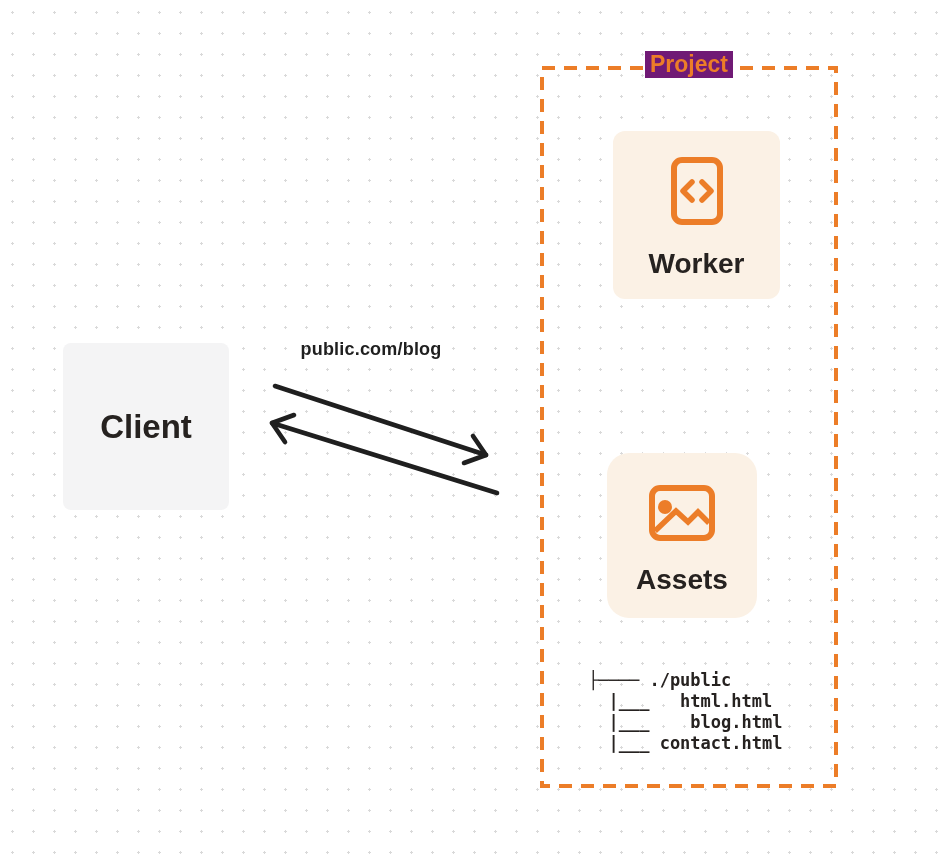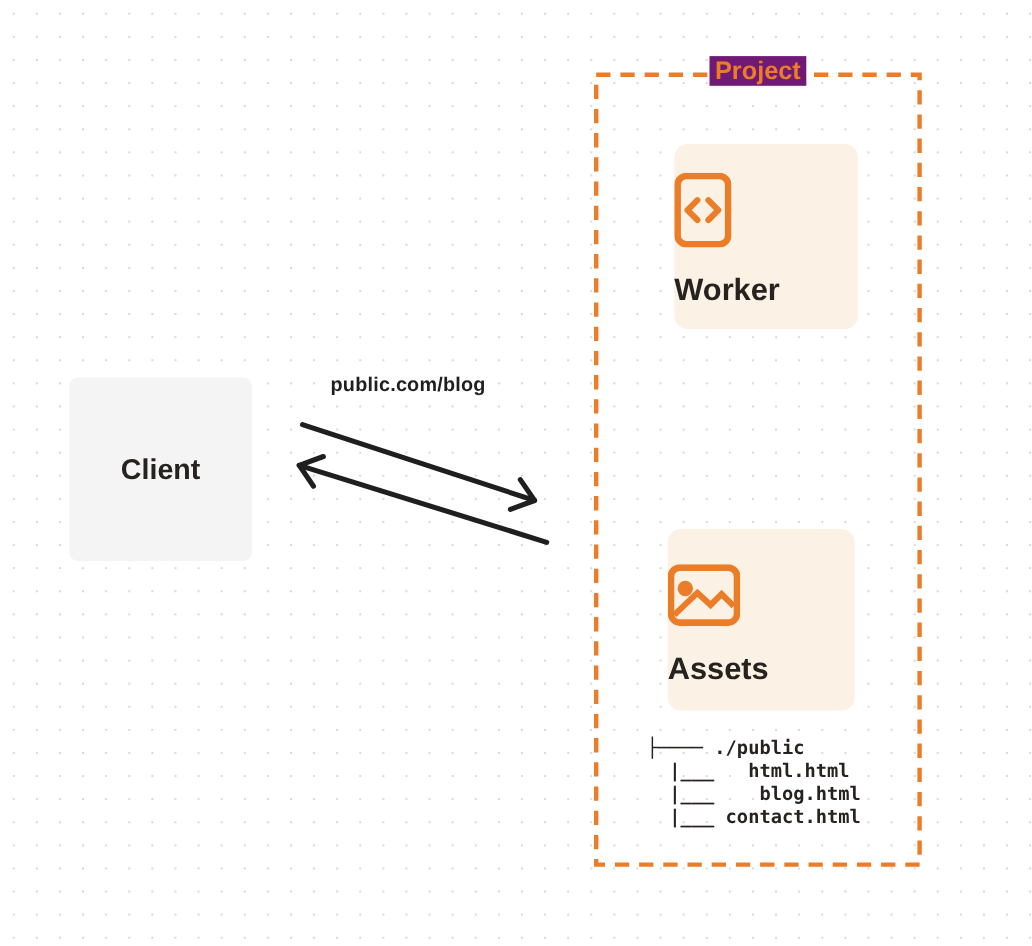--- a/index.html
+++ b/index.html
@@ -24,43 +24,43 @@
   .layer{position:absolute;top:0;left:0;width:938px;height:860px;}
   svg.layer{pointer-events:none;}
   .stroke-ink{stroke:var(--ink);fill:none;stroke-width:4.6;stroke-linecap:round;stroke-linejoin:round;}
   .stroke-orange{stroke:var(--orange);fill:none;}
 
   .client-box{
     position:absolute;left:63px;top:343px;width:166px;height:167px;
     background:var(--client-bg);border-radius:8px;
     display:flex;align-items:center;justify-content:center;
   }
-  .client-box .label{font-size:26px;font-weight:700;color:var(--heading);}
+  .client-box .label{font-size:33px;font-weight:700;color:var(--heading);}
 
   .request-label{
     position:absolute;left:271px;top:339px;width:200px;
     text-align:center;font-size:18px;font-weight:700;color:var(--ink);
     letter-spacing:0.2px;
   }
 
   .project-title{
     position:absolute;left:542px;top:51px;width:294px;
     text-align:center;z-index:3;
   }
   .project-title span{
     display:inline-block;background:#701a75;padding:0 5px;
     font-size:23px;font-weight:700;color:var(--orange);
   }
 
   .card{
     position:absolute;background:var(--cream);border-radius:12px;
-    display:flex;flex-direction:column;align-items:flex-start;z-index:2;
+    display:flex;flex-direction:column;align-items:center;z-index:2;
   }
   .card.worker{left:613px;top:131px;width:167px;height:168px;}
-  .card.assets{left:607px;top:481px;width:170px;height:165px;}
+  .card.assets{left:607px;top:453px;width:150px;height:165px;border-radius:22px;}
   .card .icon{display:block;}
   .card.worker .icon{margin-top:26px;}
   .card.assets .icon{margin-top:32px;}
   .card .label{
     margin-top:24px;font-size:28px;font-weight:700;color:var(--heading);line-height:30px;
   }
 
   .file-tree{
     position:absolute;left:588px;top:650px;z-index:2;
     font-family:"DejaVu Sans Mono", monospace;

